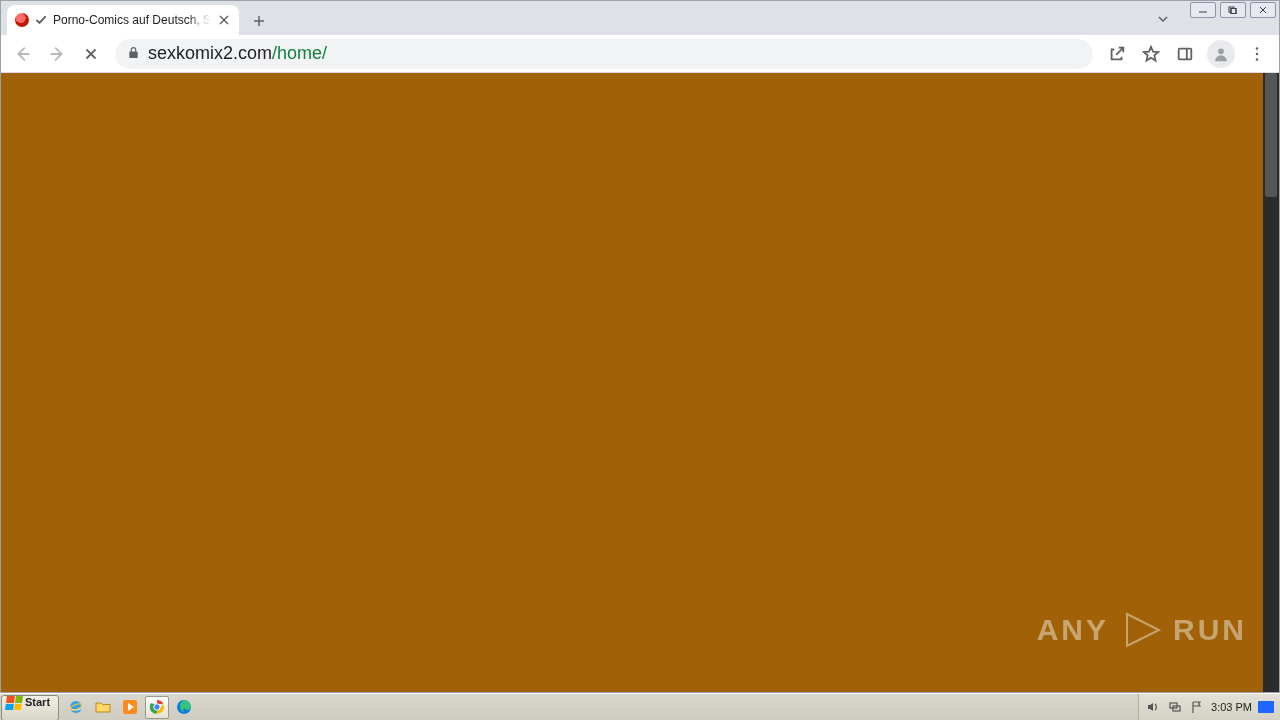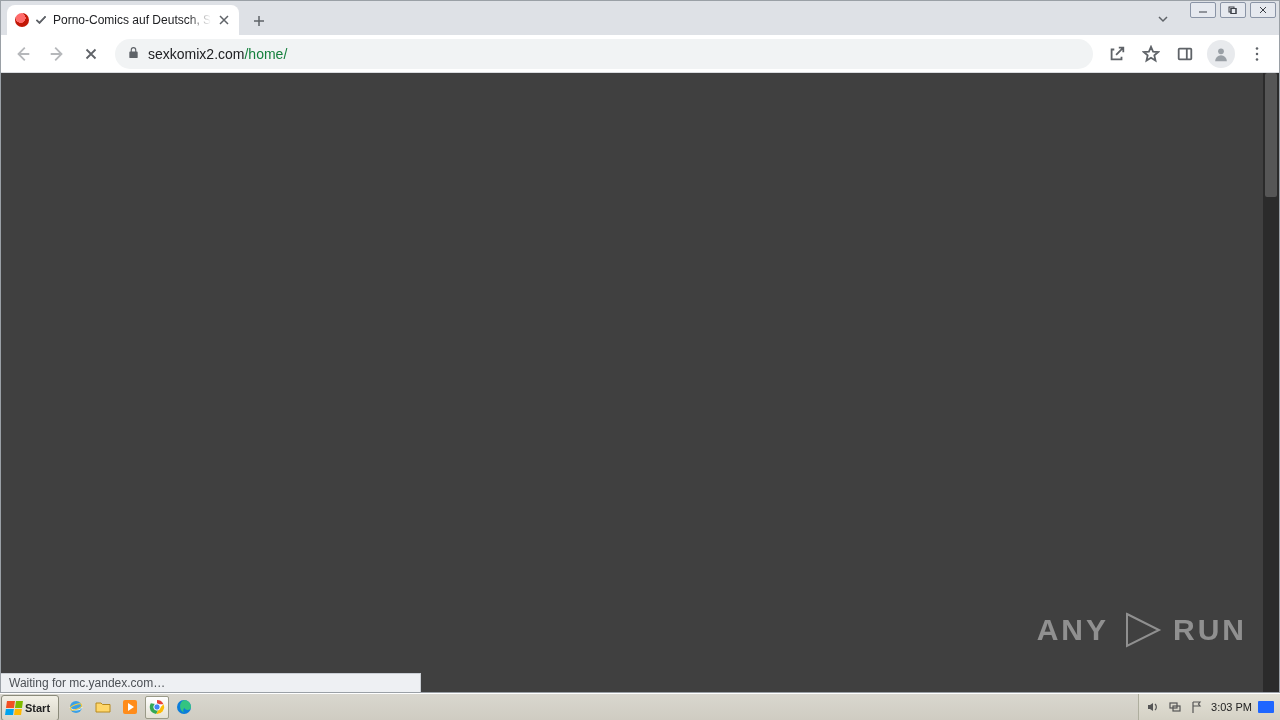--- a/index.html
+++ b/index.html
@@ -25,41 +25,41 @@
   .newtab svg { width: 14px; height: 14px; stroke: #5f6368; stroke-width: 1.5; }
   .tabstrip .drop { position: absolute; right: 110px; top: 10px; }
   .tabstrip .drop svg { width: 12px; height: 12px; stroke: #5f6368; stroke-width: 1.5; fill: none; }
 
   .toolbar { height: 38px; background: #fff; border-bottom: 1px solid #dadce0; display: flex; align-items: center; padding: 0 6px; gap: 2px; }
   .tb-btn { width: 32px; height: 32px; display: flex; align-items: center; justify-content: center; border-radius: 50%; }
   .tb-btn svg { width: 18px; height: 18px; stroke: #5f6368; stroke-width: 2; fill: none; }
   .tb-btn.disabled svg { stroke: #b6b8bb; }
   .omnibox { flex: 1 1 auto; height: 30px; background: #f1f3f4; border-radius: 15px; display: flex; align-items: center; padding: 0 12px; gap: 8px; margin: 0 6px; }
   .omnibox .lock svg { width: 13px; height: 13px; fill: #5f6368; }
-  .omnibox .url { font-size: 14px; color: #202124; display: flex; }
+  .omnibox .url { font-size: 18px; color: #202124; display: flex; }
   .omnibox .url .host { color: #202124; }
   .omnibox .url .path { color: #15803d; }
   .rt-icons { display: flex; align-items: center; gap: 2px; }
   .rt-icons .tb-btn svg { width: 18px; height: 18px; }
   .avatar-btn { width: 28px; height: 28px; border-radius: 50%; background: #e8eaed; display:flex; align-items:center; justify-content:center; margin: 0 4px; }
   .avatar-btn svg { width: 18px; height: 18px; fill: #9aa0a6; }
 
-  .viewport { flex: 1 1 auto; position: relative; background: #404040; overflow: hidden; }
+  .viewport { flex: 1 1 auto; position: relative; background: #a16207; overflow: hidden; }
   .vscroll { position: absolute; top: 0; right: 0; width: 16px; height: 100%; background: #2b2b2b; }
   .vscroll .thumb { position: absolute; left: 2px; right: 2px; top: 0; height: 20%; background: #565656; border-radius: 2px; }
 
   .statusbar { position: absolute; left: 0; bottom: 0; height: 19px; min-width: 420px; padding: 0 8px; background: #eef0f3; border: 1px solid #c9cdd3; border-left: none; border-bottom: none; font-size: 12px; color: #4d5156; display: flex; align-items: center; }
 
   .watermark { position: absolute; right: 32px; bottom: 40px; display: flex; align-items: center; gap: 10px; opacity: 0.42; color: #fff; font-weight: 600; letter-spacing: 3px; font-size: 30px; font-family: Arial, sans-serif; }
   .watermark .play { width: 44px; height: 44px; }
   .watermark .play svg { width: 44px; height: 44px; stroke: #fff; stroke-width: 2; fill: none; }
 
   
   .taskbar { position: absolute; left: 0; right: 0; bottom: 0; height: 27px; background: linear-gradient(#d9d7cf, #cfccc2); border-top: 1px solid #fff; display: flex; align-items: stretch; font-size: 11px; }
-  .startbtn { height: 100%; padding: 0 8px 0 4px; display: flex; align-items: center; gap: 3px; border: 1px solid #8a8a7a; border-radius: 3px; margin: 1px 3px 1px 1px; background: linear-gradient(#f2f0e6,#d8d5c8); font-weight: bold; color: #222; }
+  .startbtn { height: 100%; padding: 0 8px 0 4px; display: flex; gap: 3px; border: 1px solid #8a8a7a; border-radius: 3px; margin: 1px 3px 1px 1px; background: linear-gradient(#f2f0e6,#d8d5c8); font-weight: bold; color: #222; }
   .winlogo { width: 16px; height: 14px; display: grid; grid-template-columns: 1fr 1fr; grid-template-rows: 1fr 1fr; gap: 1px; transform: skewX(-8deg); }
   .winlogo span:nth-child(1){background:#f25022;} .winlogo span:nth-child(2){background:#7fba00;} .winlogo span:nth-child(3){background:#00a4ef;} .winlogo span:nth-child(4){background:#ffb900;}
   .tb-icons { display: flex; align-items: center; gap: 3px; padding: 0 2px; }
   .tb-ic { width: 24px; height: 23px; border: 1px solid transparent; border-radius: 2px; display: flex; align-items: center; justify-content: center; }
   .tb-ic.active { border-color: #9a9a88; background: linear-gradient(#fff,#e4e1d4); }
   .tb-ic svg { width: 16px; height: 16px; }
   .tray { margin-left: auto; height: 100%; display: flex; align-items: center; gap: 6px; padding: 0 6px; border-left: 1px solid #aeae9e; background: linear-gradient(#e3e1d6,#d4d1c5); }
   .tray .clock { font-size: 11px; color: #222; }
   .tray .tic { width: 16px; height: 16px; display:flex; align-items:center; justify-content:center; }
   .tray .tic svg { width: 14px; height: 14px; stroke: #555; fill: none; stroke-width: 1.2; }
@@ -190,23 +190,20 @@
       <div class="watermark">
         <span>ANY</span>
         <span class="play">
           <svg viewBox="0 0 44 44">
               <polygon points="8,6 40,22 8,38"></polygon>
             </svg>
         </span>
         <span>RUN</span>
       </div>
 
-      <div class="statusbar">
-        <span>Waiting for mc.yandex.com…</span>
-      </div>
     </div>
 
   </div>
 
   <div class="taskbar">
     <div class="startbtn">
       <span class="winlogo">
           <span></span>
           <span></span>
           <span></span>

